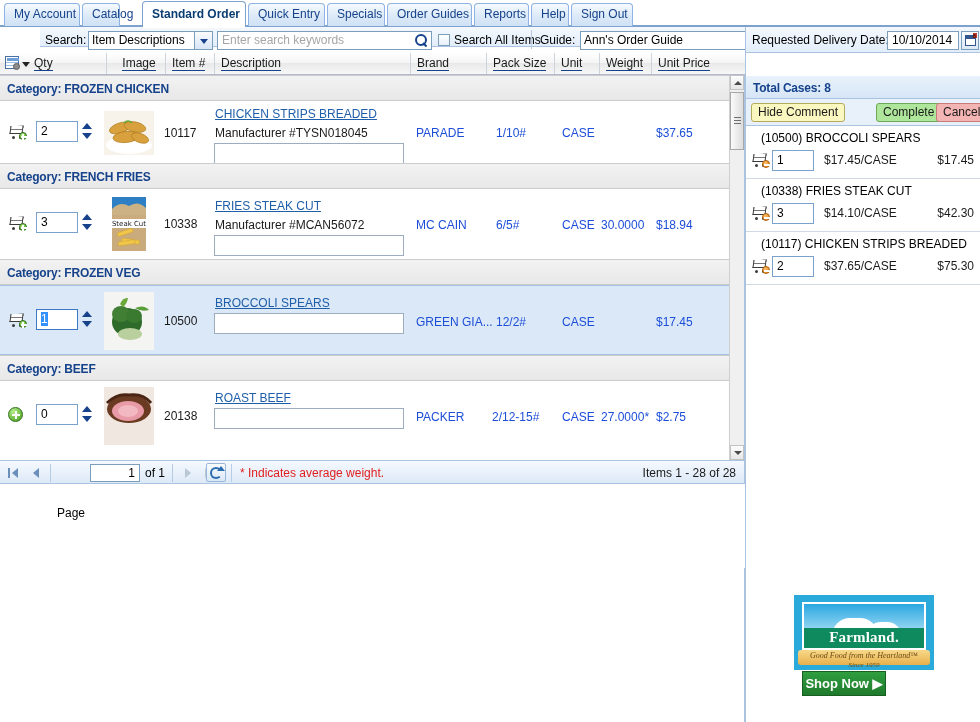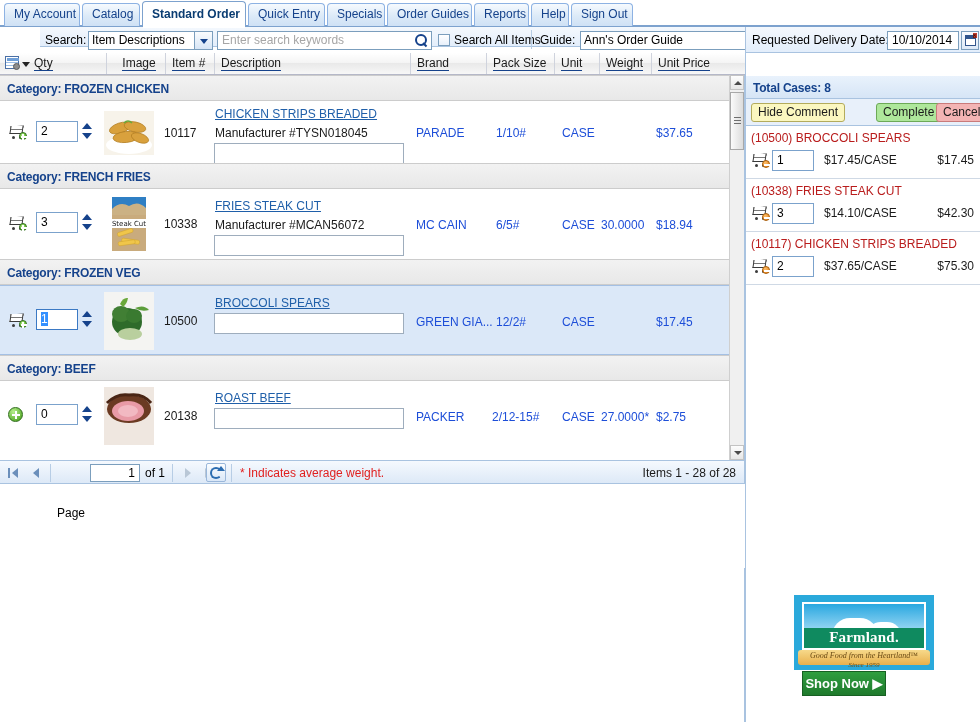--- a/index.html
+++ b/index.html
@@ -303,21 +303,21 @@
     font-size:12px;line-height:17px;text-align:center;padding:0 6px;cursor:pointer;white-space:nowrap;
   }
   .rbtn.hide{background:#fbf7c0;border:1px solid #b3ab5c;color:#1a1a1a;}
   .rbtn.complete{background:#aee79b;border:1px solid #6da957;color:#1a1a1a;}
   .rbtn.cancel{background:#f3b4b4;border:1px solid #c97b7b;color:#1a1a1a;}
 
   .cartitem{
     position:absolute;left:0;width:234px;height:53px;box-sizing:border-box;
     background:#fff;border-bottom:1px solid #cfd9e5;
   }
-  .cartitem .name{position:absolute;left:5px;top:5px;font-size:12px;color:#b91c1c;white-space:nowrap;}
+  .cartitem .name{position:absolute;left:15px;top:5px;font-size:12px;color:#000000;white-space:nowrap;}
   .cartitem .price{position:absolute;left:78px;top:27px;font-size:12px;color:#1a1a1a;}
   .cartitem .ext{position:absolute;right:6px;top:27px;font-size:12px;color:#1a1a1a;text-align:right;}
   .cartitem .qtyin{left:26px;top:24px;}
 
   .adbox{
     position:absolute;left:48px;top:542px;width:140px;height:75px;box-sizing:border-box;
     background:#2aa9db;overflow:hidden;cursor:pointer;
   }
   .adbox .sky{position:absolute;left:8px;top:7px;width:124px;height:28px;background:linear-gradient(to bottom,#29a7e0,#8fd3f2);border:2px solid #fff;box-sizing:border-box;}
   .adbox .cloud{position:absolute;left:28px;top:14px;width:46px;height:18px;background:#fff;border-radius:22px 22px 0 0;}
@@ -333,21 +333,21 @@
     color:#fff;font-size:13px;font-weight:bold;line-height:23px;text-align:center;cursor:pointer;
   }
 </style>
 </head>
 <body>
 
 <div id="app">
 
   <div class="tabstrip">
     <div class="tab" style="left:4px;width:76px;">My Account</div>
-    <div class="tab" style="left:82px;width:58px;text-align:center;">Catalog</div>
+    <div class="tab" style="left:82px;width:38px;text-align:center;">Catalog</div>
     <div class="tab active" style="left:142px;width:104px;">Standard Order</div>
     <div class="tab" style="left:248px;width:77px;">Quick Entry</div>
     <div class="tab" style="left:327px;width:58px;">Specials</div>
     <div class="tab" style="left:387px;width:85px;">Order Guides</div>
     <div class="tab" style="left:474px;width:55px;">Reports</div>
     <div class="tab" style="left:531px;width:38px;">Help</div>
     <div class="tab" style="left:571px;width:62px;">Sign Out</div>
   </div>
 
   <div class="searchbar">

